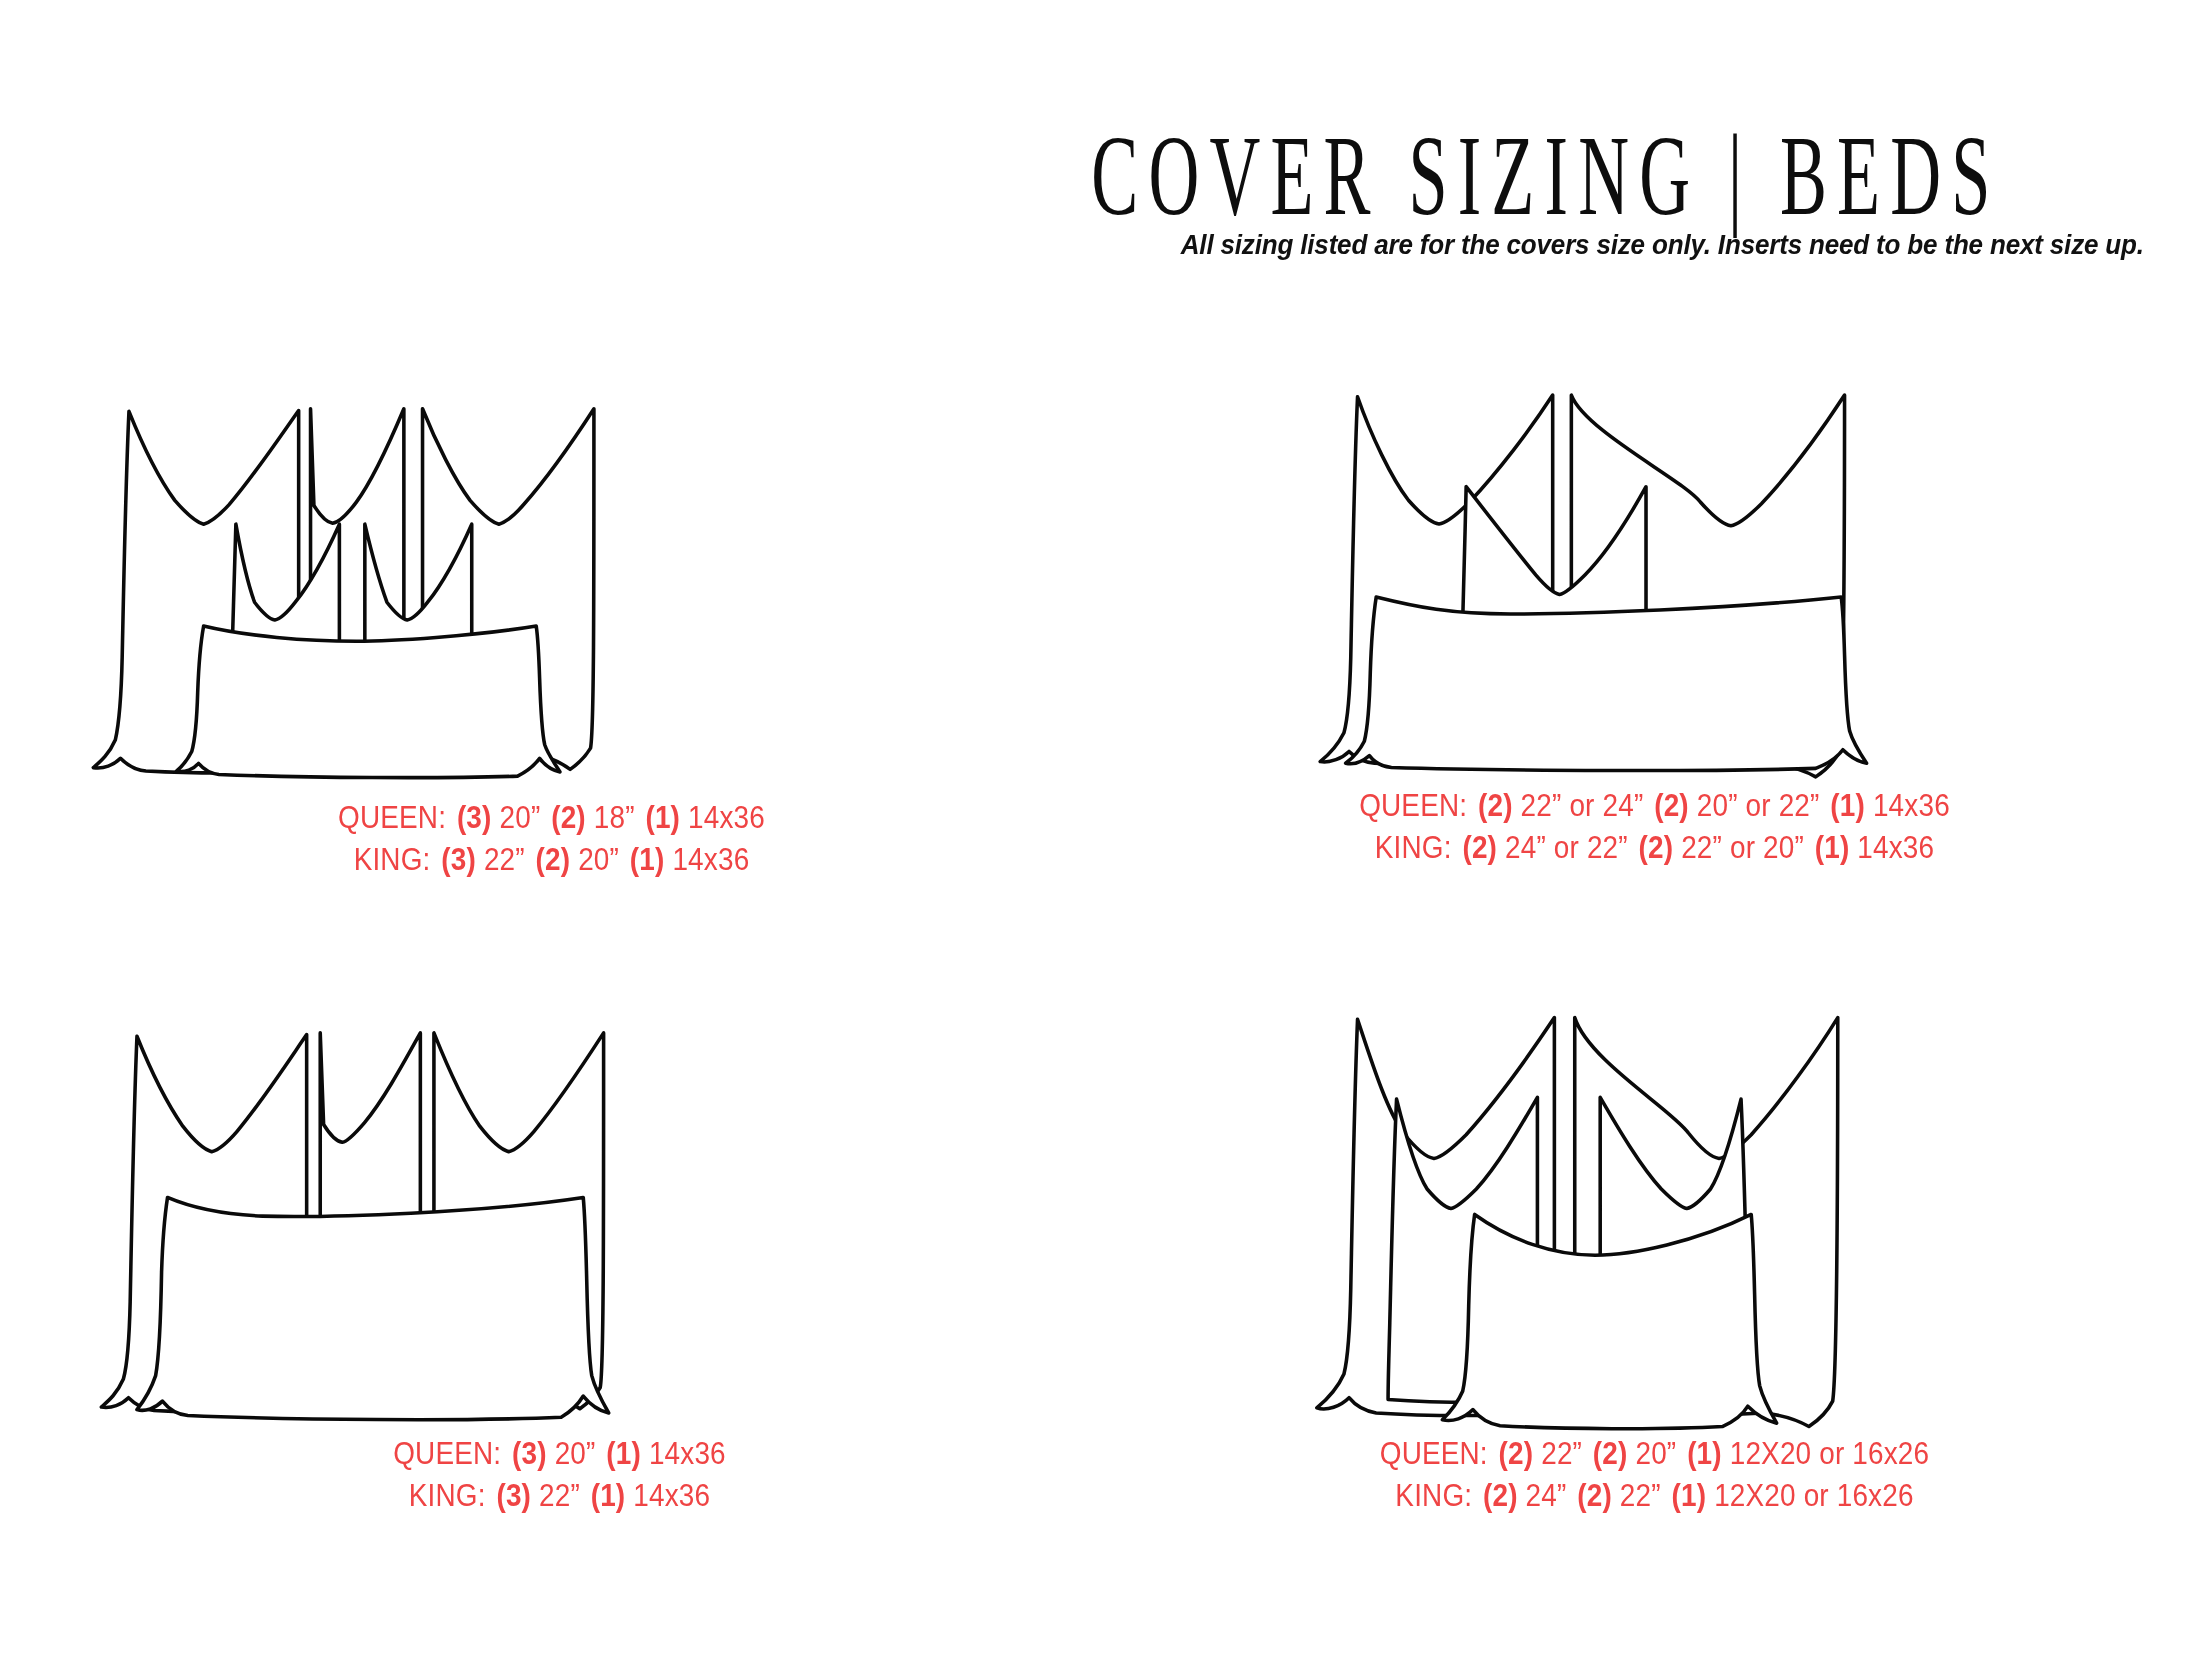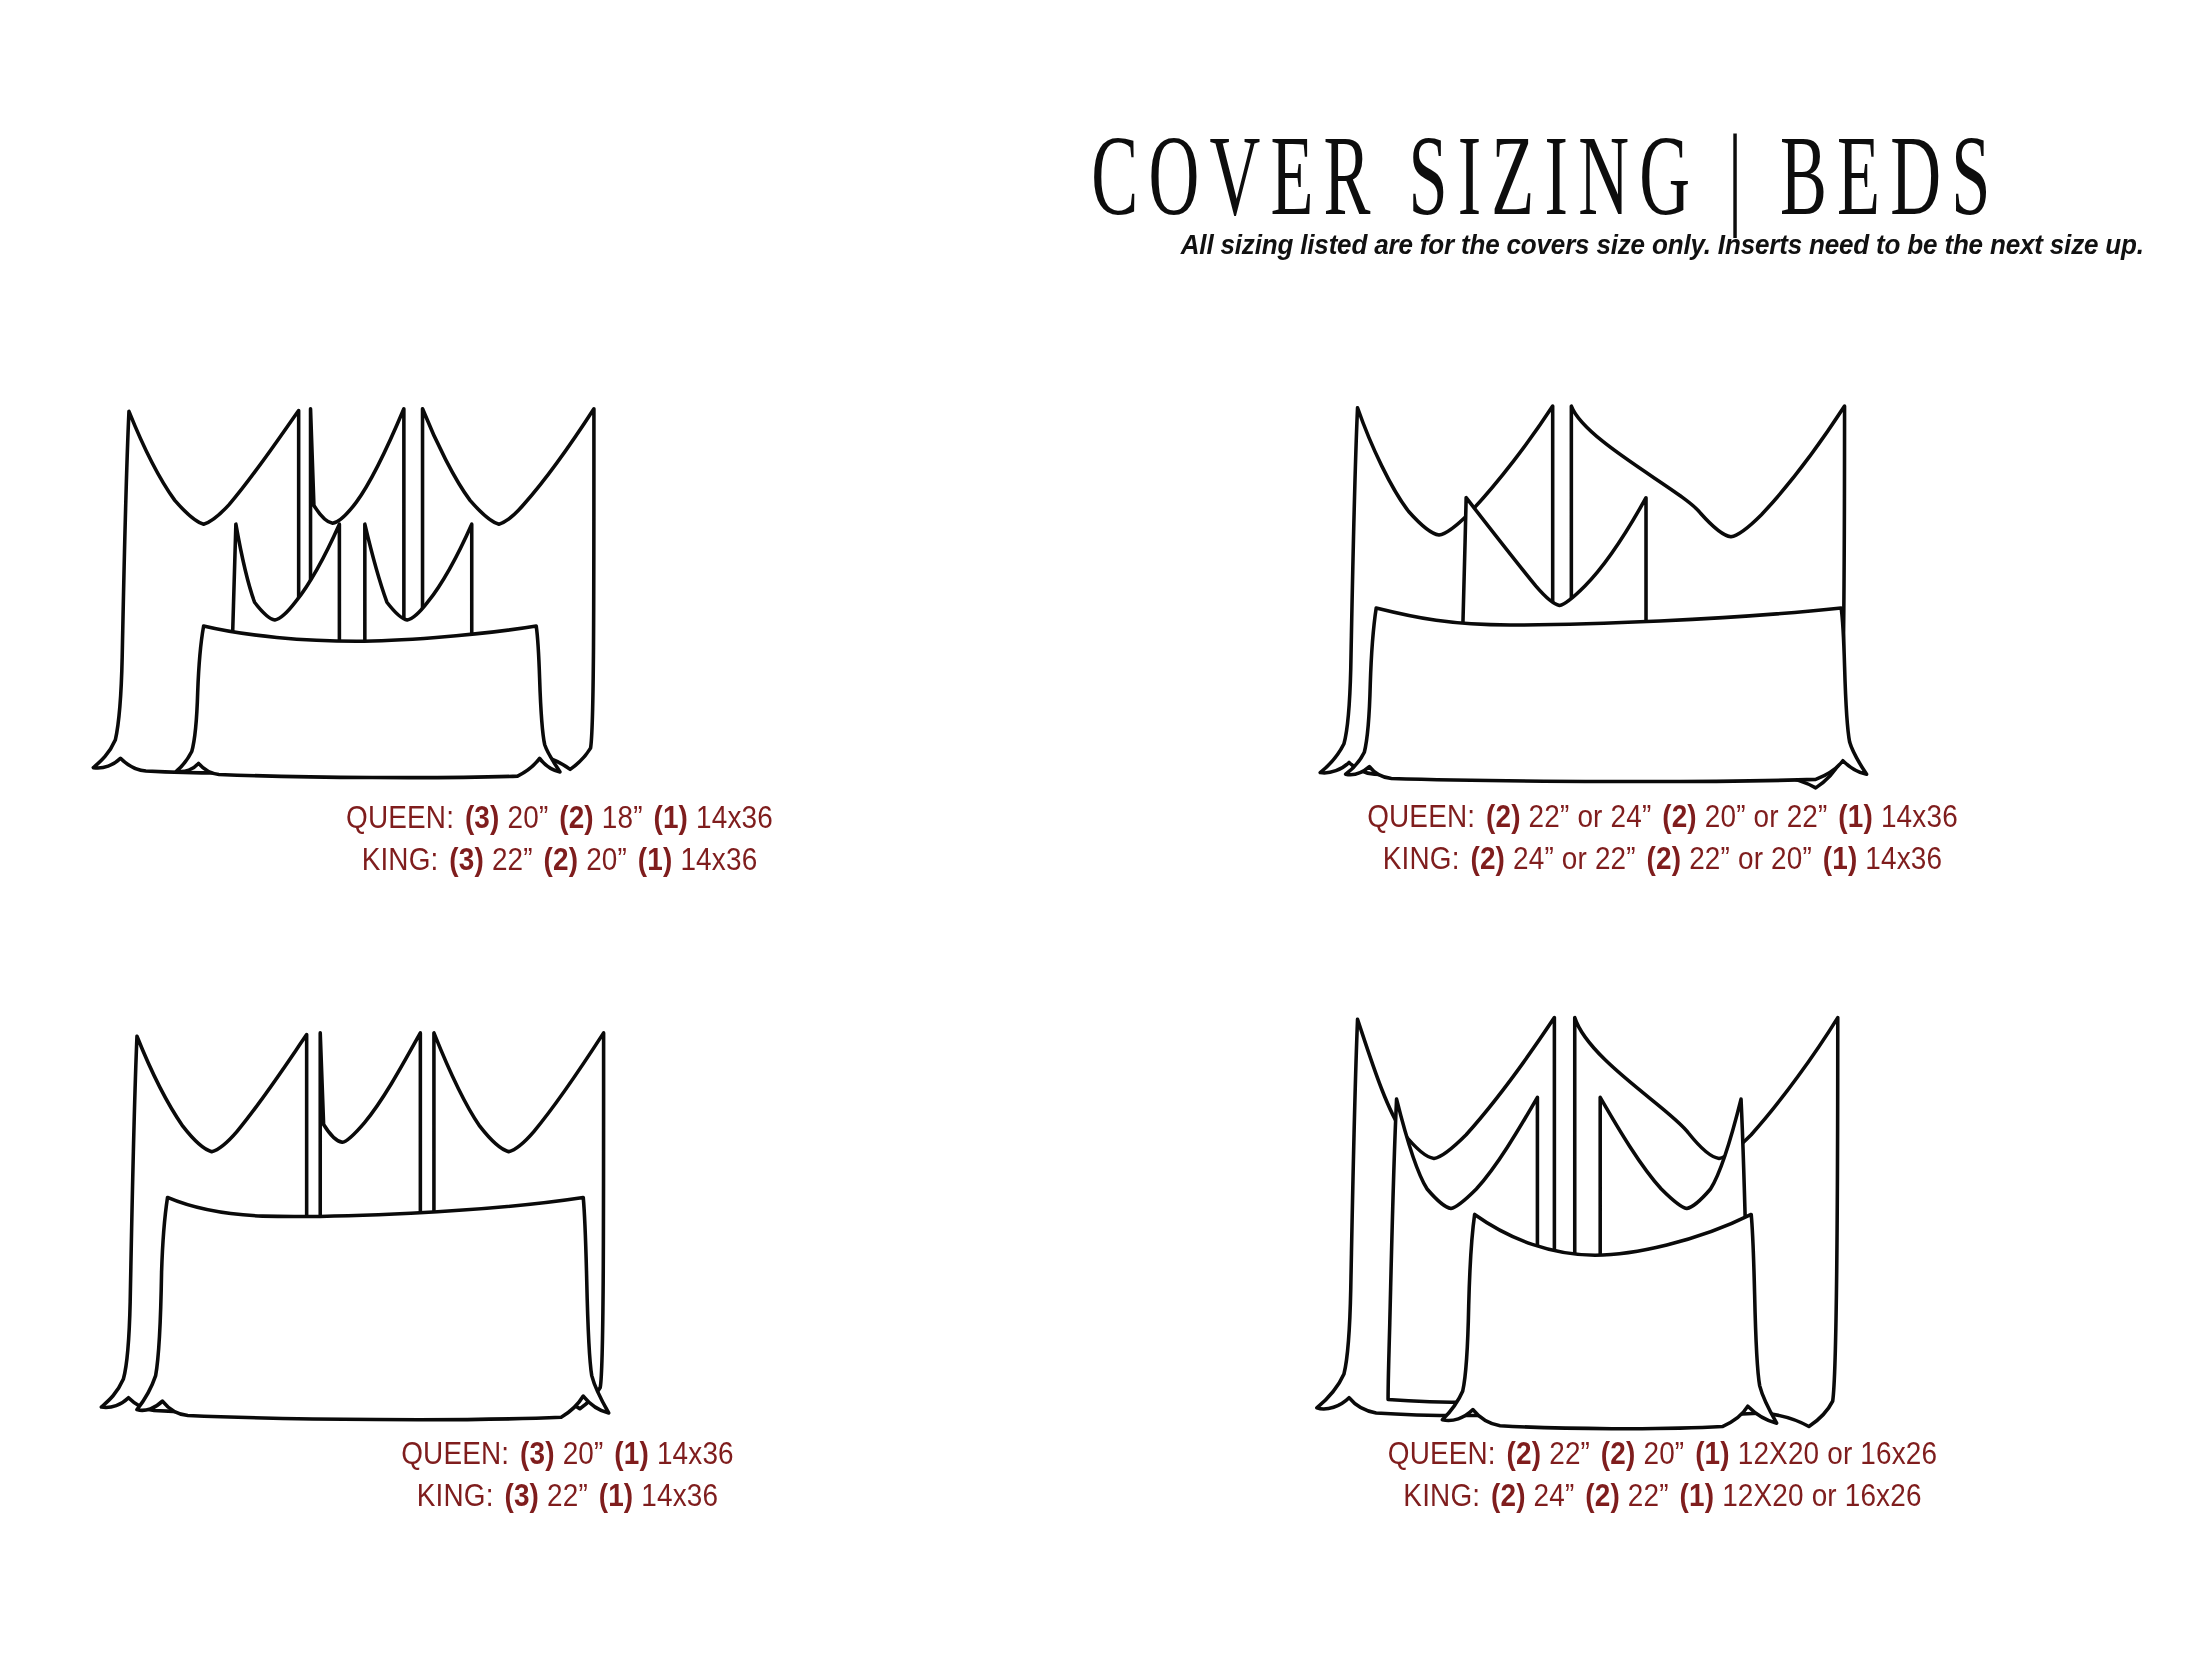--- a/index.html
+++ b/index.html
@@ -59,21 +59,21 @@
     white-space: nowrap;
   }
 
   
   .quadrant {
     position: absolute;
     width: 1103px;
     height: 560px;
   }
   .q-tl { left: 0px;    top: 356px;  }
-  .q-tr { left: 1103px; top: 355px;  }
+  .q-tr { left: 1103px; top: 344px;  }
   .q-bl { left: 8px;    top: 992px; }
   .q-br { left: 1103px; top: 992px; }
 
   .art {
     position: absolute;
     left: 0;
     top: 0;
     width: 1103px;
     height: 450px;
   }
@@ -91,22 +91,21 @@
   }
 
   
   .caption {
     position: absolute;
     left: 0;
     top: 441px;
     width: 1103px;
     text-align: center;
     font-family: "Liberation Sans", sans-serif;
-    color: #7f1d1d;
-    padding-left: 8px;
+    color: #ef4444;
   }
   .cap-line {
     display: block;
     font-size: 31px;
     line-height: 1.36;
     letter-spacing: 0.2px;
     white-space: nowrap;
     transform: scaleX(0.90);
     transform-origin: center center;
   }

